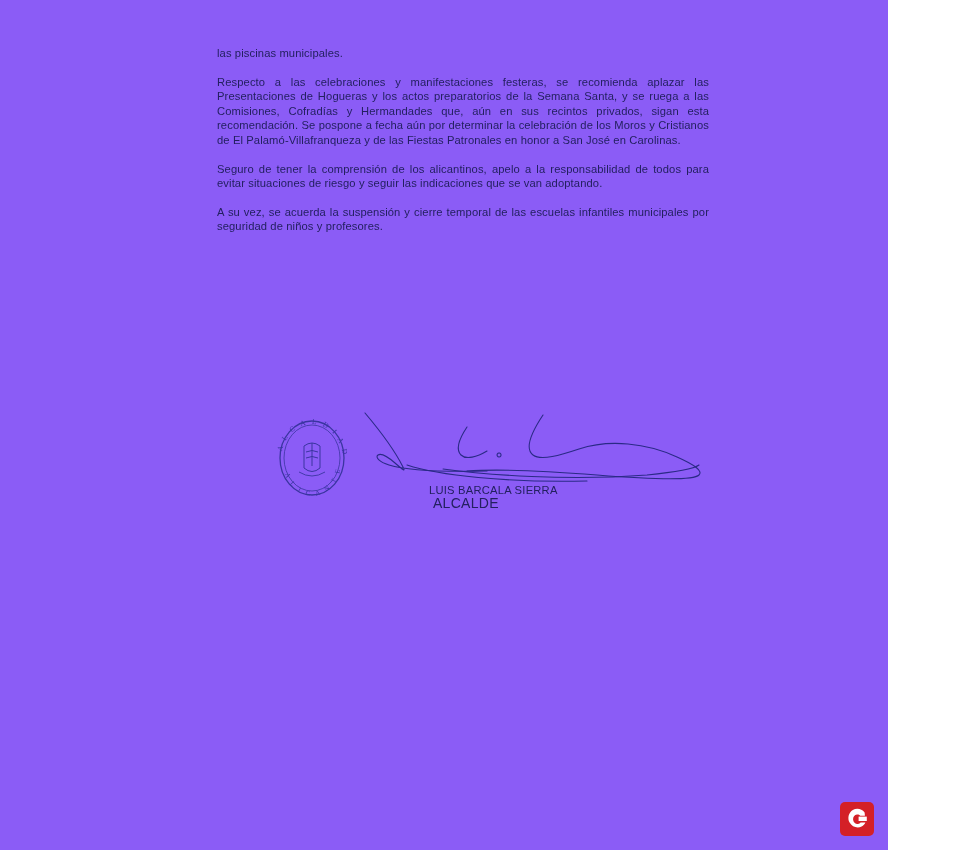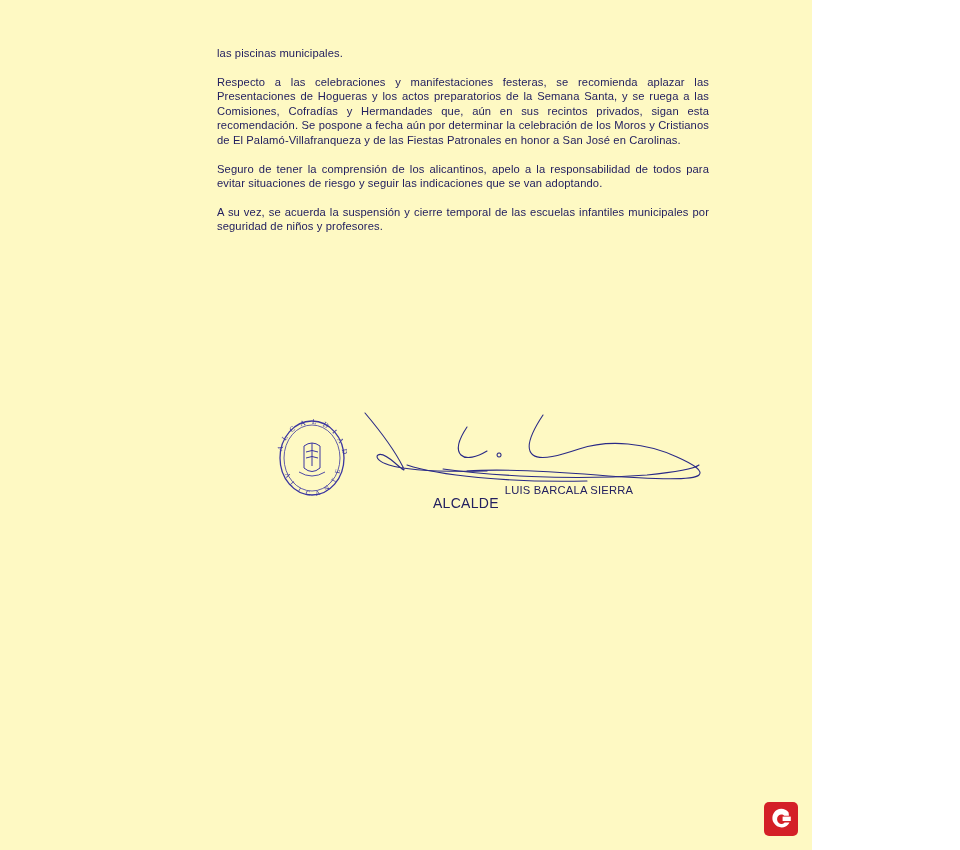--- a/index.html
+++ b/index.html
@@ -10,23 +10,23 @@
   body {
     width: 960px;
     height: 850px;
     position: relative;
     font-family: "Liberation Sans", sans-serif;
     overflow: hidden;
   }
   .page {
     position: absolute;
     left: 0; top: 0;
-    width: 812px;
+    width: 888px;
     height: 850px;
-    background: #fef9c3;
+    background: #8b5cf6;
   }
   .doc-body {
     position: absolute;
     left: 217px;
     top: 46px;
     width: 492px;
   }
   .para {
     color: #232060;
     font-size: 11.2px;
@@ -64,21 +64,21 @@
     height: 105px;
   }
   .sig-name {
     position: absolute;
     left: 212px;
     top: 83px;
     width: 280px;
     color: #232060;
     font-size: 11.2px;
     line-height: 14px;
-    text-align: center;
+    text-align: left;
     letter-spacing: 0.02em;
   }
   .sig-role {
     position: absolute;
     left: 216px;
     top: 96px;
     width: 280px;
     color: #232060;
     font-size: 14px;
     line-height: 14px;

